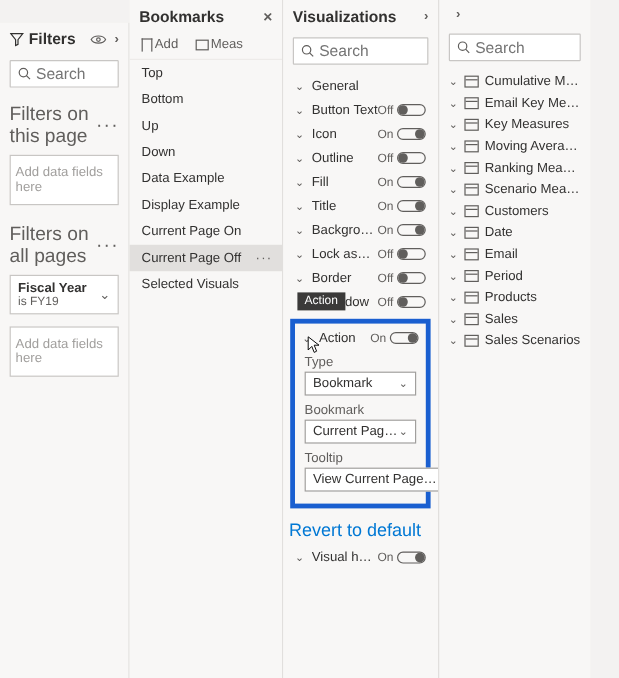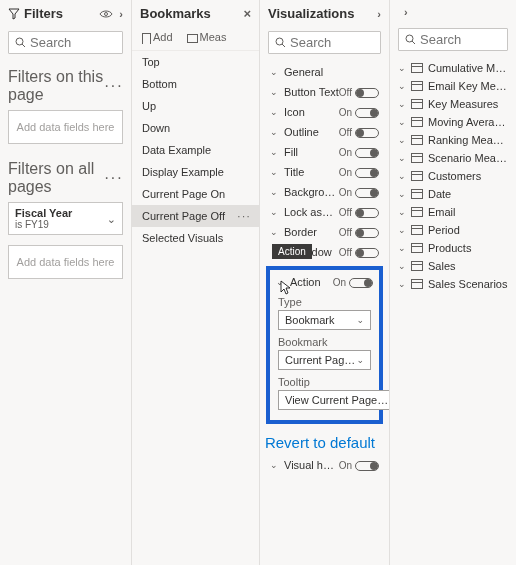--- a/index.html
+++ b/index.html
@@ -23,21 +23,21 @@
   .bk-toolbar { display: flex; gap: 14px; padding: 4px 10px 6px 10px; color: #605e5c; font-size: 11px; border-bottom: 1px solid #edebe9;}
   .bk-list { display: flex; flex-direction: column; }
   .bk-item { padding: 5px 10px; cursor: pointer; font-size: 11px; position: relative; }
   .bk-item.sel { background: #e1dfdd; }
   .bk-item.sel::after { content: "···"; position: absolute; right: 8px; color: #605e5c; letter-spacing: 1px; }
   
   .viz-list { flex: 1; overflow-y: auto; position: relative; padding-bottom: 10px;}
   .viz-row { display: flex; align-items: center; padding: 4px 10px; font-size: 11px; }
   .viz-row .chev { width: 10px; color: #605e5c; margin-right: 4px; font-size: 9px;}
   .viz-row .label { flex: 1; white-space: nowrap; overflow: hidden; text-overflow: ellipsis; }
-  .toggle { display: inline-flex; align-items: flex-end; gap: 3px; font-size: 10px; color: #605e5c; }
+  .toggle { display: inline-flex; align-items: flex-start; gap: 3px; font-size: 10px; color: #605e5c; }
   .tswitch { width: 24px; height: 10px; border: 1px solid #605e5c; border-radius: 6px; position: relative; }
   .tknob { width: 8px; height: 8px; background: #605e5c; border-radius: 50%; position: absolute; top: 0px; }
   .on .tknob { right: 0px; }
   .off .tknob { left: 0px; }
   .tooltip-tag { position: absolute; left: 12px; background: #3b3a39; color: #fff; padding: 2px 6px; font-size: 10px; z-index: 5; }
   .highlight-box { border: 4px solid #1a5fd0; margin: 2px 6px; padding: 4px 4px 10px 4px; }
   .form-label { font-size: 11px; color: #605e5c; margin: 6px 4px 2px 4px; }
   .form-select { display: flex; align-items: center; border: 1px solid #a19f9d; background: #fff; padding: 3px 6px; margin: 0 4px; font-size: 11px; }
   .form-select .val { flex: 1; white-space: nowrap; overflow: hidden; text-overflow: ellipsis;}
   .form-select .dd { color: #605e5c; font-size: 9px;}
@@ -50,21 +50,21 @@
   .fld-row .chev { width: 8px; color: #605e5c; font-size: 9px; }
   .fld-row .tbl { width: 12px; height: 10px; border: 1px solid #605e5c; display: inline-block; position: relative; }
   .fld-row .tbl::before { content:""; position:absolute; top:2px; left:0; right:0; border-top:1px solid #605e5c;}
   .fld-row .lbl { flex: 1; white-space: nowrap; overflow: hidden; text-overflow: ellipsis; }
   .cursor { position: absolute; width: 16px; height: 16px; z-index: 6; }
   svg { display: block; }
 </style>
 </head>
 <body>
 
-<div class="pane" style="width:132px;">
+<div class="pane" style="width:108px;margin-top:19px;">
   <div class="pane-header">
     <span style="margin-right:4px;">
       <svg width="12" height="12" viewBox="0 0 12 12">
           <path d="M1 1h10L7 6v4l-2 1V6z" fill="none" stroke="#323130" stroke-width="1"></path>
         </svg>
     </span>
     <span class="title">Filters</span>
     <span class="icon">
       <svg width="14" height="10" viewBox="0 0 14 10">
           <path d="M1 5c2-4 10-4 12 0-2 4-10 4-12 0z" fill="none" stroke="#605e5c"></path>

